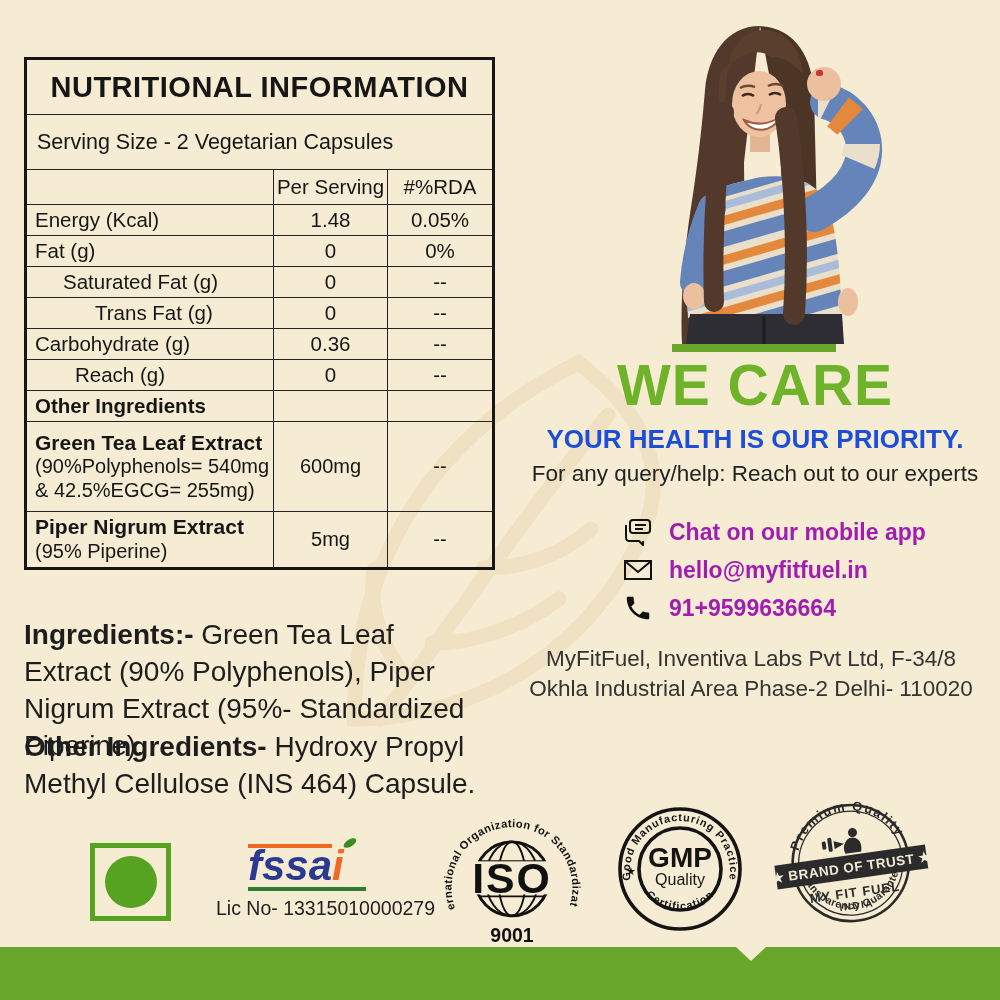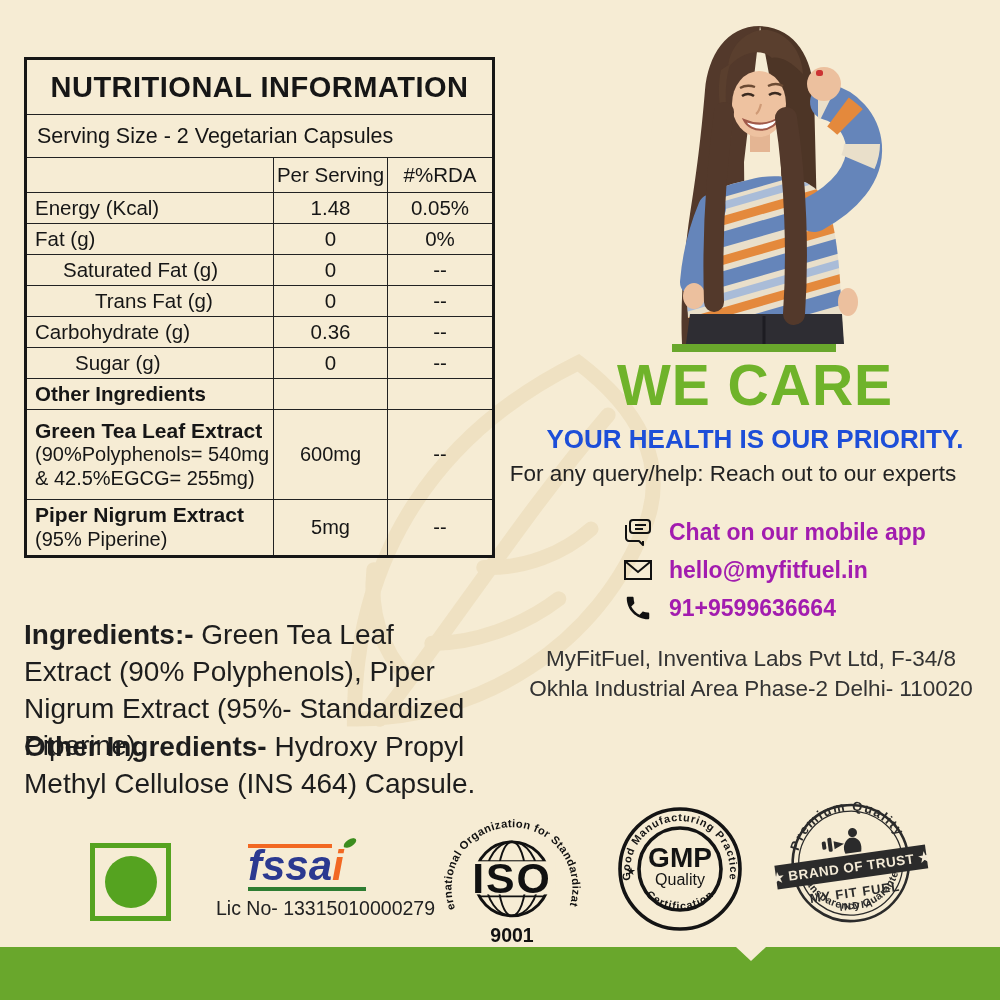--- a/index.html
+++ b/index.html
@@ -9,21 +9,21 @@
 
   
   #watermark { left:320px; top:330px; width:400px; height:470px; opacity:.55; transform:rotate(12deg); }
 
   
   table.nutri { position:absolute; left:24px; top:57px; width:468px; border-collapse:collapse; table-layout:fixed; }
   table.nutri { border:3px solid #161616;padding-left:44px; }
   table.nutri td { border:1.6px solid #222; vertical-align:middle; color:#161616; }
   col.c1{width:248px} col.c2{width:114px} col.c3{width:106px}
   .r-title td { height:56px; font-size:29px; font-weight:bold; text-align:center; letter-spacing:.5px; }
-  .r-serving td { height:43px; font-size:21.5px; padding-left:10px;margin-top:24px; }
+  .r-serving td { height:55px; font-size:21.5px; padding-left:10px;margin-top:24px; }
   .r-head td { height:35px; font-size:20.5px; text-align:center; }
   .r-data td { height:31px; font-size:20.5px; }
   .r-big td { height:90px; font-size:20px; line-height:1.18; }
   .r-med td { height:57px; font-size:20px; line-height:1.18; }
   td.lbl { padding-left:8px; }
   td.ind1 { padding-left:36px; }
   td.ind2 { padding-left:68px; }
   td.ind3 { padding-left:48px; }
   td.val { text-align:center; }
   .b { font-weight:bold; font-size:21px; }
@@ -32,21 +32,21 @@
   .ingr { left:24px; width:452px; font-size:28px; line-height:1.32; color:#1d1d1d; }
   .ingr .lead { font-weight:bold; }
   #ingr1 { top:617px; }
   #ingr2 { top:729px; }
 
   
   #model { left:628px; top:12px; width:266px; height:332px; }
   #green-bar { left:672px; top:344px; width:164px; height:8px; background:#69a72c; }
   #we-care { left:520px; top:352px; width:470px; text-align:center; font-size:57px; font-weight:bold; color:#6fb32a; letter-spacing:1px; }
   #priority { left:515px; top:424px; width:480px; text-align:center; font-size:26px; font-weight:bold; color:#1d4ed8; }
-  #query { left:493px; top:461px; width:480px; text-align:center; font-size:22.5px; color:#222; }
+  #query { left:515px; top:461px; width:480px; text-align:center; font-size:22.5px; color:#222; }
   #contacts { left:623px; top:513px; }
   .c-row { display:flex; align-items:center; height:38px; }
   .c-ico { width:30px; height:30px; margin-right:16px; flex:0 0 30px; }
   .c-lbl { font-size:23px; font-weight:bold; color:#a21caf; }
   #address { left:505px; top:644px; width:492px; text-align:center; font-size:22.5px; color:#333; line-height:1.32; }
 
   
   #veg { left:90px; top:843px; width:81px; height:78px; border:5px solid #55a320; background:transparent; }
   #veg .dot { position:absolute; left:50%; top:50%; width:52px; height:52px; margin:-26px 0 0 -26px; border-radius:50%; background:#55a320; }
   #fssai { left:246px; top:835px; width:126px; height:62px; }
@@ -111,21 +111,21 @@
       <td class="ind2">Trans Fat (g)</td>
       <td class="val">0</td>
       <td class="val">--</td>
     </tr>
     <tr class="r-data">
       <td class="lbl">Carbohydrate (g)</td>
       <td class="val">0.36</td>
       <td class="val">--</td>
     </tr>
     <tr class="r-data">
-      <td class="ind3">Sugar (g)</td>
+      <td class="ind3">Reach (g)</td>
       <td class="val">0</td>
       <td class="val">--</td>
     </tr>
     <tr class="r-data">
       <td class="lbl b">Other Ingredients</td>
       <td class="val"></td>
       <td class="val"></td>
     </tr>
     <tr class="r-big">
       <td class="lbl">

